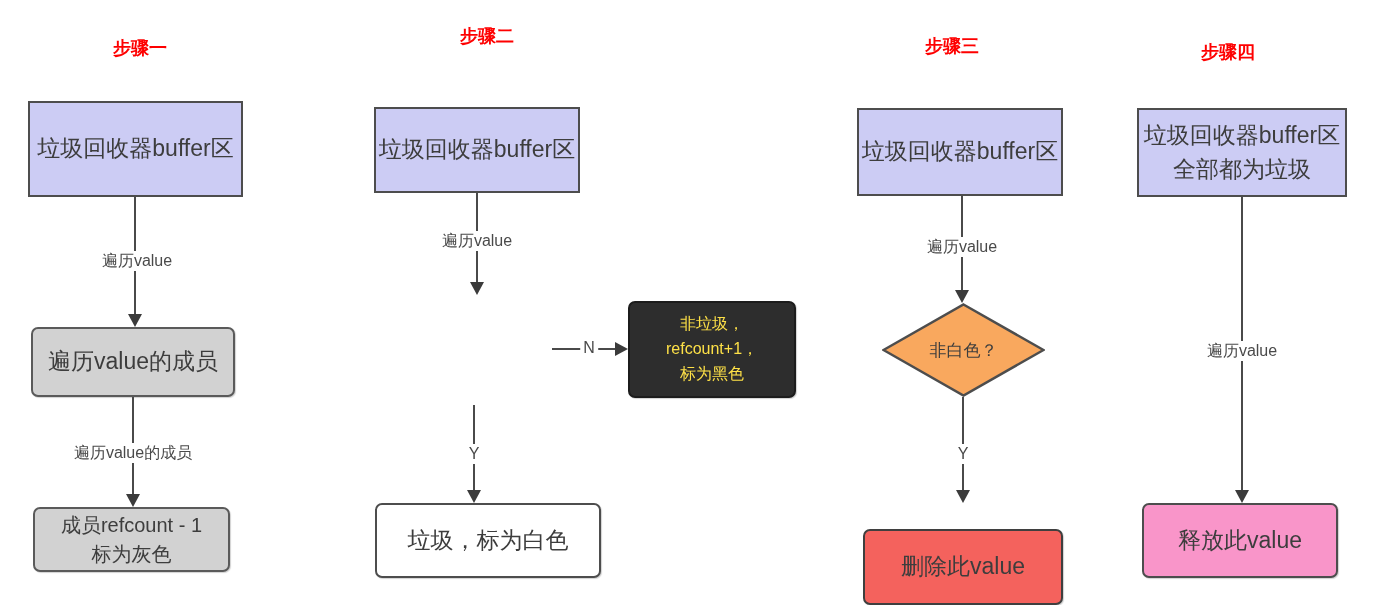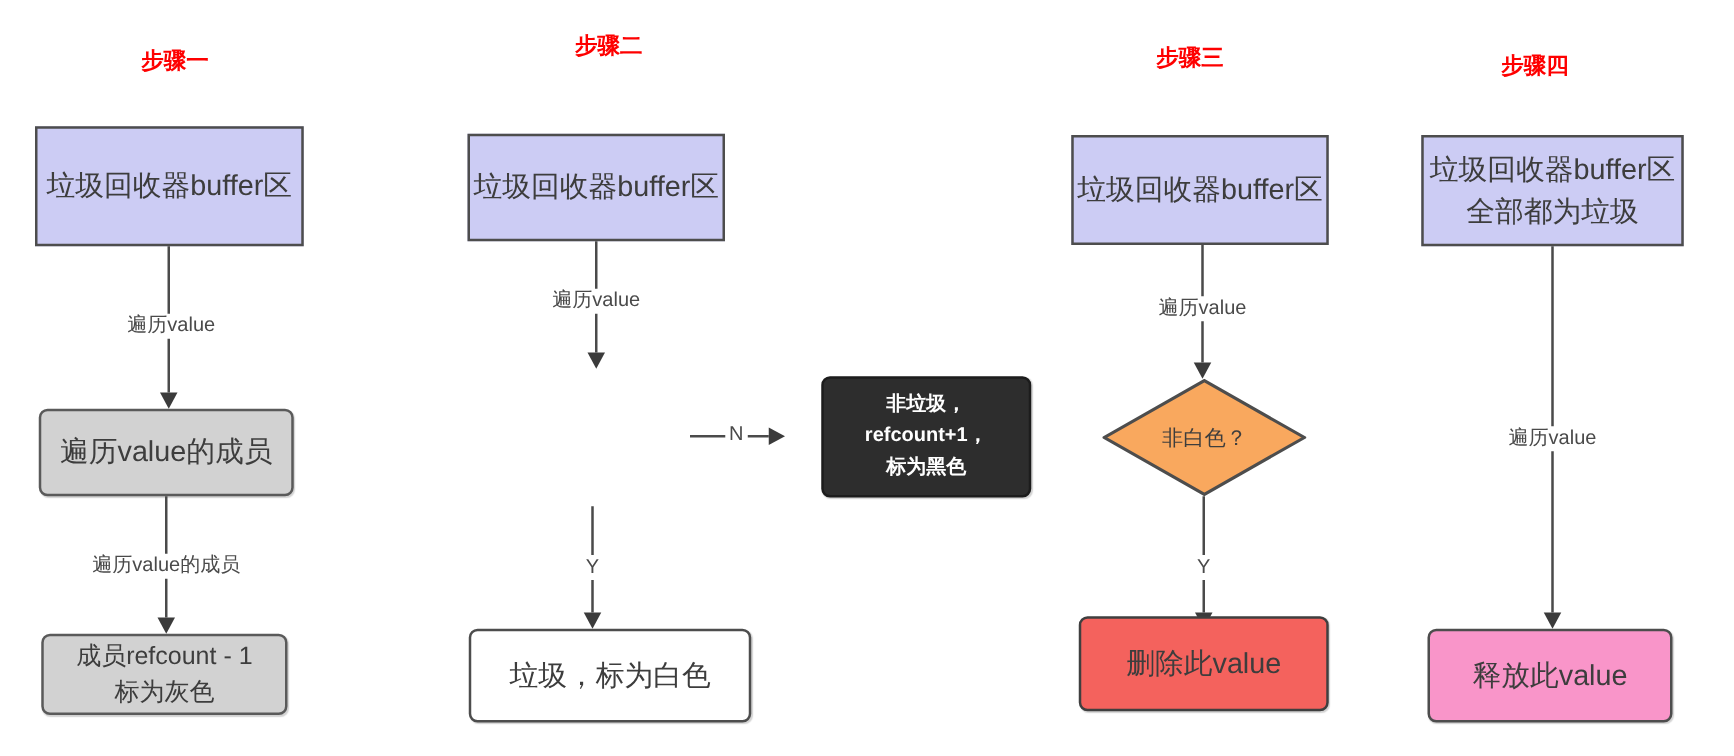--- a/index.html
+++ b/index.html
@@ -13,21 +13,21 @@
   }
 
   .node {
     position:absolute; display:flex; flex-direction:column;
     align-items:center; justify-content:center; text-align:center;
     font-size:23px; color:#3d3d3d; border:2px solid #4d4d4d; line-height:1.45;
   }
   .buffer { background:#ccccf4; }
   .rounded { border-radius:7px; box-shadow:1px 1px 1px rgba(0,0,0,0.18); }
   .gray  { background:#d2d2d2; border-color:#5a5a5a; }
-  .blackbox { background:#2d2d2d; border-color:#1c1c1c; color:#ffffff; font-weight:bold; font-size:16px; line-height:1.55;margin-left:29px; }
+  .blackbox { background:#2d2d2d; border-color:#1c1c1c; color:#fde047; font-weight:normal; font-size:16px; line-height:1.55; }
   .whitebox { background:#ffffff; }
   .redbox { background:#f4625d; border-color:#3f3f3f; }
   .pinkbox { background:#f995c9; }
 
   .vline { position:absolute; width:2px; background:#4a4a4a; }
   .hline { position:absolute; height:2px; background:#4a4a4a; }
   .arrow-down {
     position:absolute; width:0; height:0;
     border-left:7px solid transparent; border-right:7px solid transparent;
     border-top:13px solid #3b3b3b;
@@ -119,21 +119,21 @@
     <svg viewBox="0 0 163 94" preserveAspectRatio="none">
       <polygon points="81.5,1.5 161.5,47 81.5,92.5 1.5,47"></polygon>
     </svg>
     <span class="diamond-text">非白色？</span>
   </div>
 
   <div class="vline" style="left:962px;top:397px;height:93px"></div>
   <div class="arrow-down" style="left:956px;top:490px"></div>
   <div class="edge-label" style="left:963px;top:444px">Y</div>
 
-  <div class="node redbox rounded" style="left:863px;top:493px;width:200px;height:76px">
+  <div class="node redbox rounded" style="left:863px;top:529px;width:200px;height:76px">
     <span>删除此value</span>
   </div>
 
   <div class="step-title" style="left:1228px;top:40px">步骤四</div>
 
   <div class="node buffer" style="left:1137px;top:108px;width:210px;height:89px">
     <span>垃圾回收器buffer区</span>
     <span>全部都为垃圾</span>
   </div>
 

